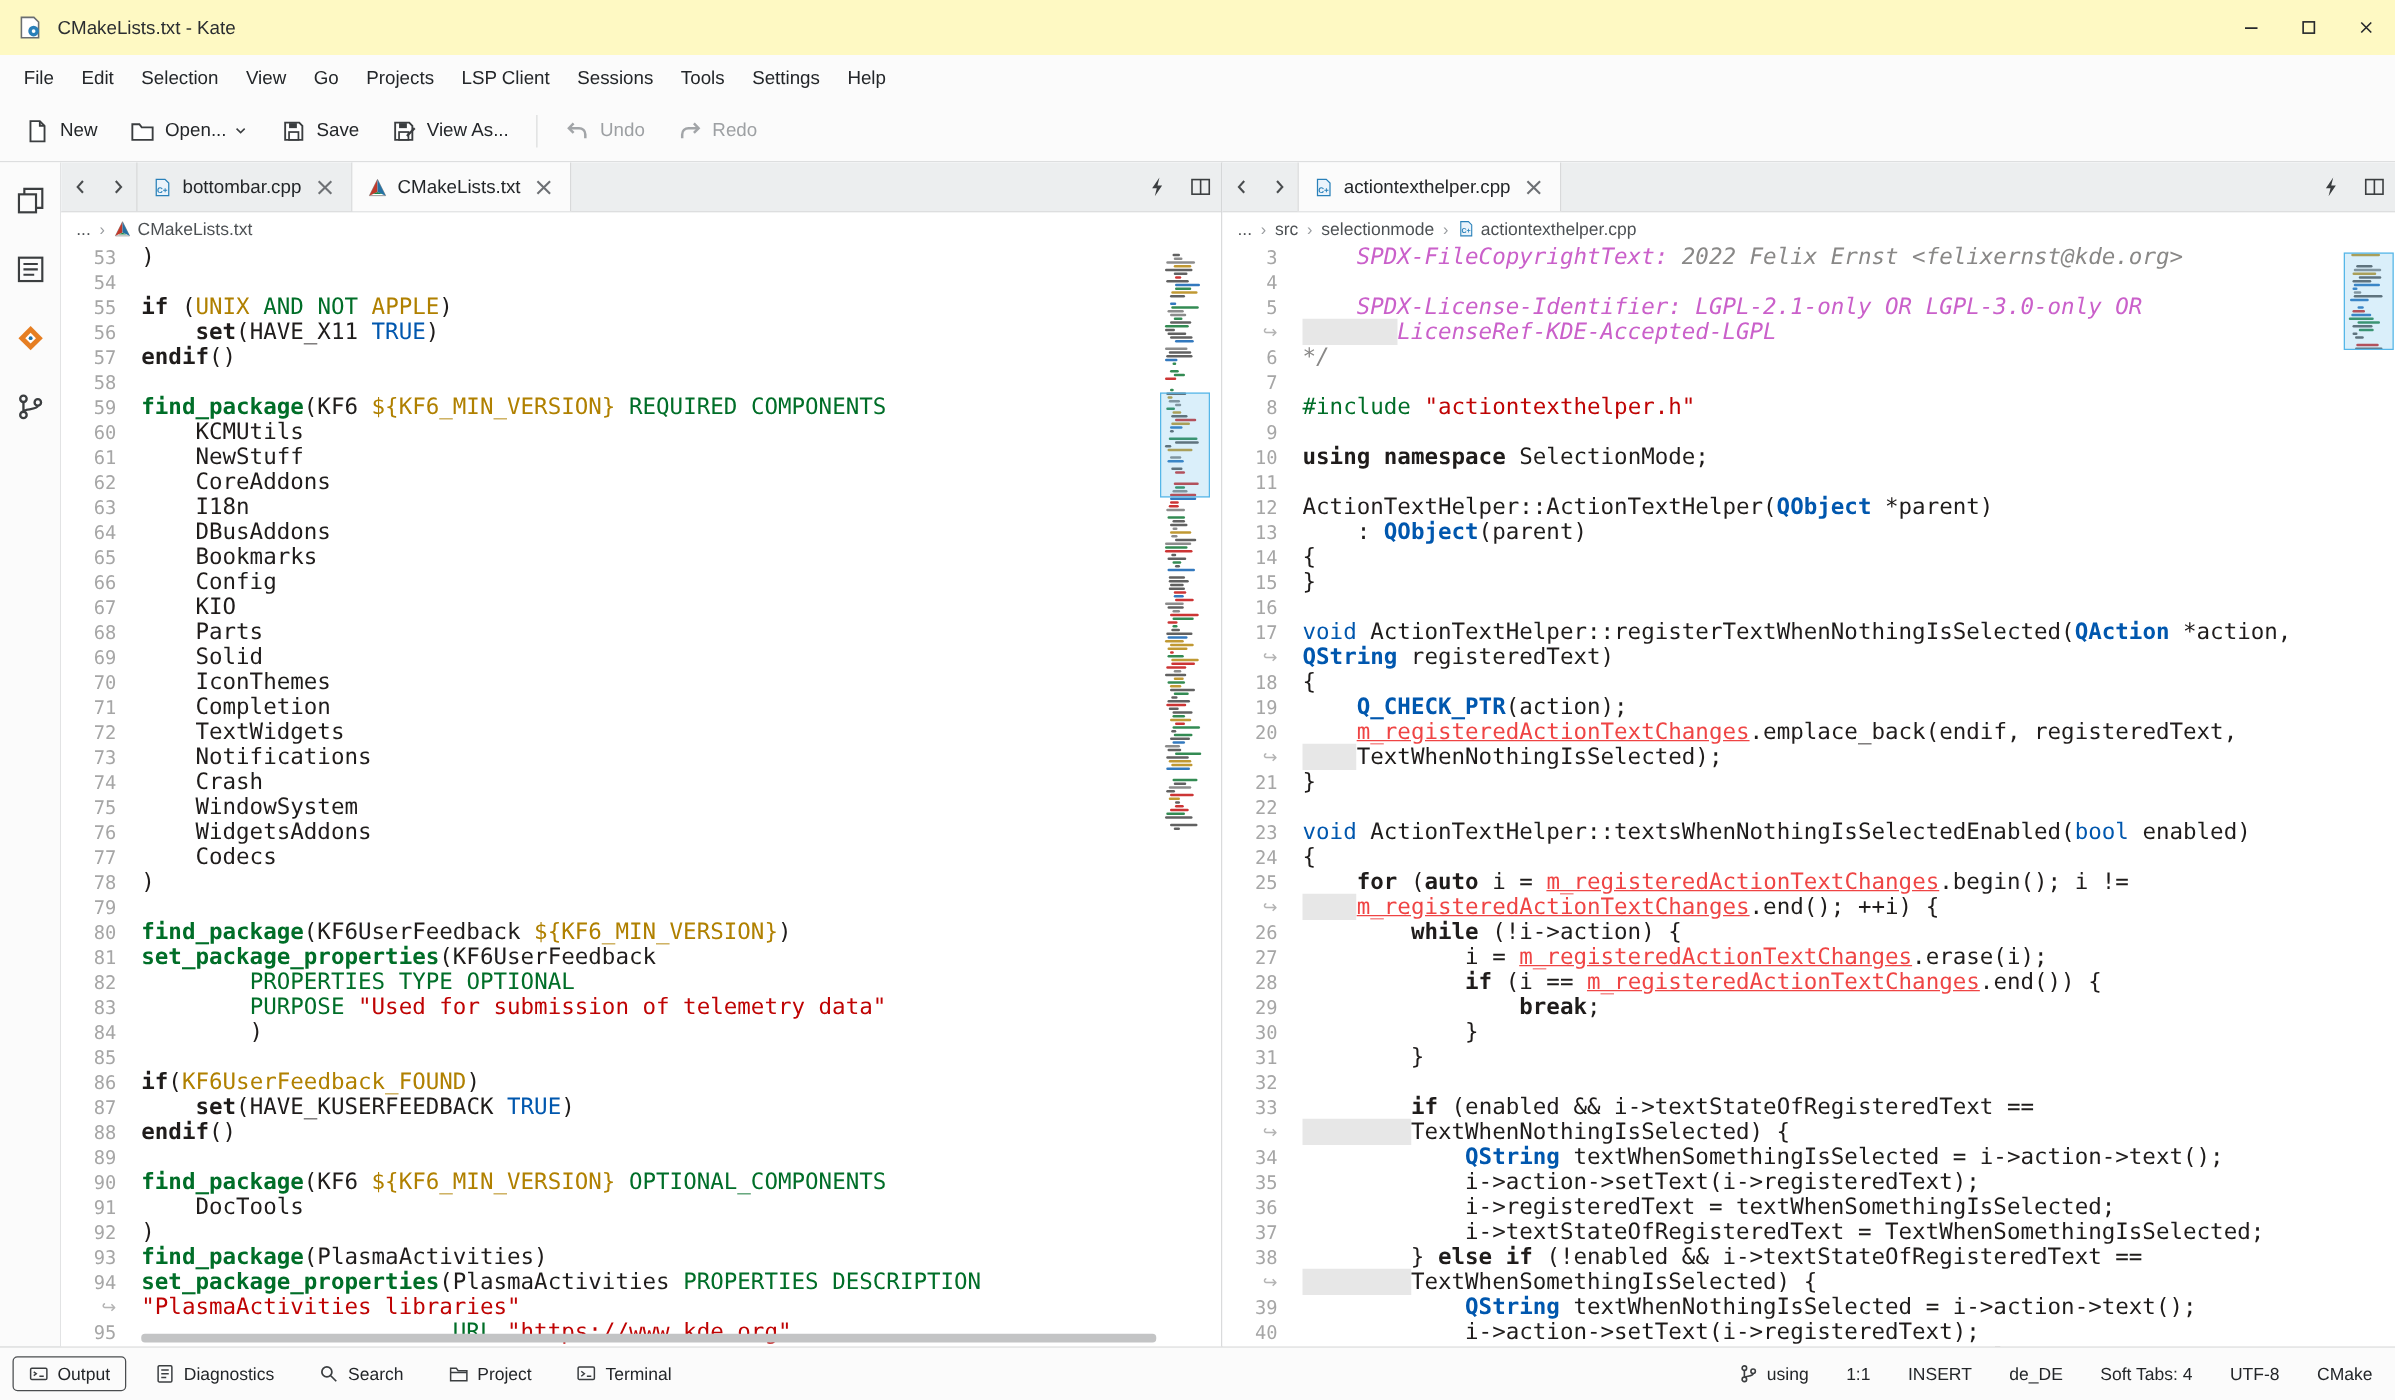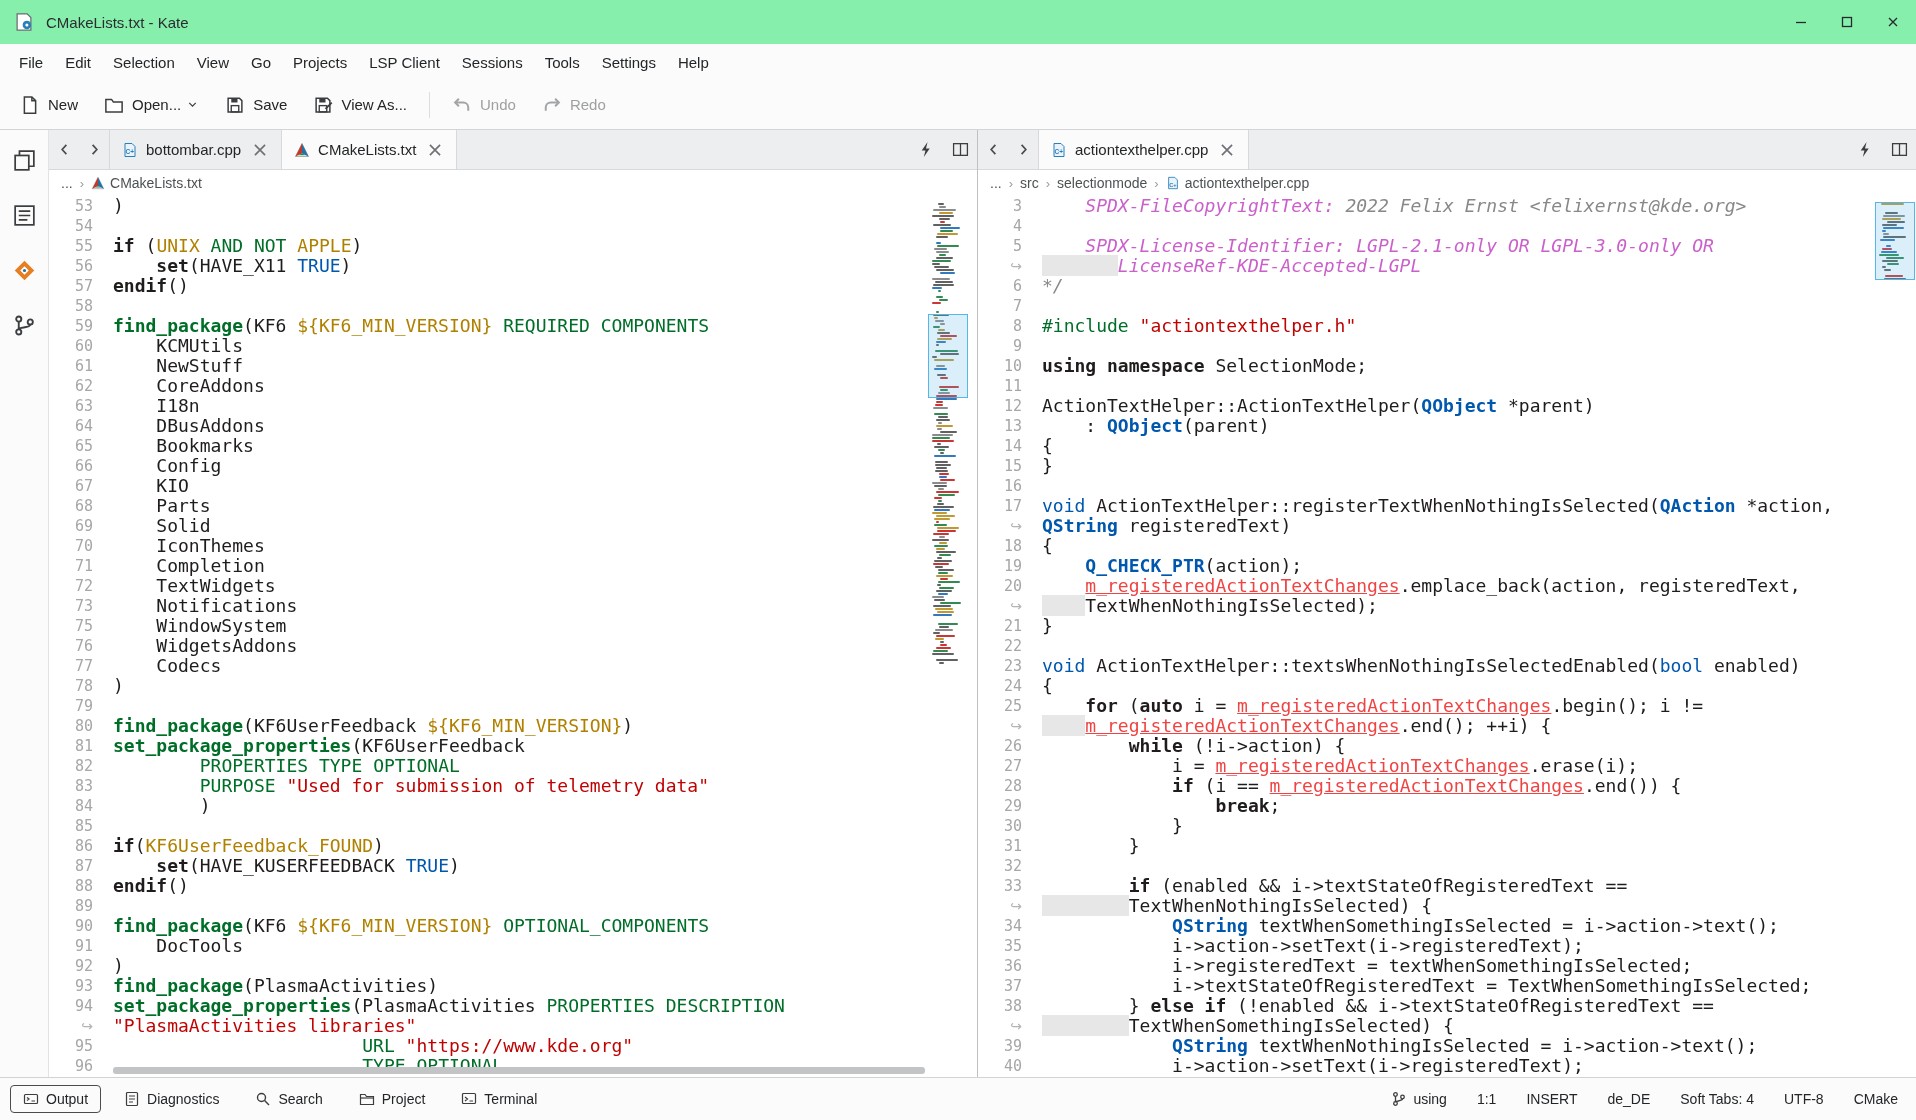--- a/index.html
+++ b/index.html
@@ -1,20 +1,20 @@
 <!DOCTYPE html>
 <html><head>
 <meta charset="utf-8">
 <style>
   *{margin:0;padding:0;box-sizing:border-box}
   html,body{width:1916px;height:1120px;overflow:hidden}
   body{font-family:"Liberation Sans",sans-serif;background:#eff0f1;color:#232629}
 
   
-  .titlebar{height:44px;background:#86efac;display:flex;align-items:center;padding:0 0 0 14px;position:relative}
+  .titlebar{height:44px;background:#fef9c3;display:flex;align-items:center;padding:0 0 0 14px;position:relative}
   .wtitle{font-size:15px;color:#2b2e31;margin-left:12px}
   .wbtns{position:absolute;right:0;top:0;height:44px;display:flex}
   .wbtn{width:46px;height:44px;display:flex;align-items:center;justify-content:center;cursor:pointer}
 
   
   .menubar{height:36px;background:#fbfbfb;display:flex;align-items:center;padding-left:8px}
   .menu-item{padding:7px 11px;font-size:15px;color:#232629;cursor:default}
 
   
   .toolbar{height:50px;background:#fbfbfb;border-bottom:1px solid #d4d5d6;display:flex;align-items:center;padding-left:8px;gap:2px}
@@ -349,20 +349,21 @@
             <div class="row"><span class="ln">64</span><span class="code"><span class="tok-n">    DBusAddons</span></span></div>
             <div class="row"><span class="ln">65</span><span class="code"><span class="tok-n">    Bookmarks</span></span></div>
             <div class="row"><span class="ln">66</span><span class="code"><span class="tok-n">    Config</span></span></div>
             <div class="row"><span class="ln">67</span><span class="code"><span class="tok-n">    KIO</span></span></div>
             <div class="row"><span class="ln">68</span><span class="code"><span class="tok-n">    Parts</span></span></div>
             <div class="row"><span class="ln">69</span><span class="code"><span class="tok-n">    Solid</span></span></div>
             <div class="row"><span class="ln">70</span><span class="code"><span class="tok-n">    IconThemes</span></span></div>
             <div class="row"><span class="ln">71</span><span class="code"><span class="tok-n">    Completion</span></span></div>
             <div class="row"><span class="ln">72</span><span class="code"><span class="tok-n">    TextWidgets</span></span></div>
             <div class="row"><span class="ln">73</span><span class="code"><span class="tok-n">    Notifications</span></span></div>
+            <div class="row"><span class="ln">74</span><span class="code"><span class="tok-n">    Crash</span></span></div>
             <div class="row"><span class="ln">75</span><span class="code"><span class="tok-n">    WindowSystem</span></span></div>
             <div class="row"><span class="ln">76</span><span class="code"><span class="tok-n">    WidgetsAddons</span></span></div>
             <div class="row"><span class="ln">77</span><span class="code"><span class="tok-n">    Codecs</span></span></div>
             <div class="row"><span class="ln">78</span><span class="code"><span class="tok-n">)</span></span></div>
             <div class="row"><span class="ln">79</span><span class="code"></span></div>
             <div class="row"><span class="ln">80</span><span class="code"><span class="tok-gb">find_package</span><span class="tok-n">(KF6UserFeedback </span><span class="tok-v">${KF6_MIN_VERSION}</span><span class="tok-n">)</span></span></div>
             <div class="row"><span class="ln">81</span><span class="code"><span class="tok-gb">set_package_properties</span><span class="tok-n">(KF6UserFeedback</span></span></div>
             <div class="row"><span class="ln">82</span><span class="code"><span class="tok-n">        </span><span class="tok-g">PROPERTIES</span><span class="tok-n"> </span><span class="tok-g">TYPE</span><span class="tok-n"> </span><span class="tok-g">OPTIONAL</span></span></div>
             <div class="row"><span class="ln">83</span><span class="code"><span class="tok-n">        </span><span class="tok-g">PURPOSE</span><span class="tok-n"> </span><span class="tok-st">"Used for submission of telemetry data"</span></span></div>
             <div class="row"><span class="ln">84</span><span class="code"><span class="tok-n">        )</span></span></div>
@@ -610,21 +611,21 @@
             <div class="row"><span class="ln">11</span><span class="code"></span></div>
             <div class="row"><span class="ln">12</span><span class="code"><span class="tok-n">ActionTextHelper::ActionTextHelper(</span><span class="tok-tb">QObject</span><span class="tok-n"> *parent)</span></span></div>
             <div class="row"><span class="ln">13</span><span class="code"><span class="tok-n">    : </span><span class="tok-tb">QObject</span><span class="tok-n">(parent)</span></span></div>
             <div class="row"><span class="ln">14</span><span class="code"><span class="tok-n">{</span></span></div>
             <div class="row"><span class="ln">15</span><span class="code"><span class="tok-n">}</span></span></div>
             <div class="row"><span class="ln">16</span><span class="code"></span></div>
             <div class="row"><span class="ln">17</span><span class="code"><span class="tok-t">void</span><span class="tok-n"> ActionTextHelper::registerTextWhenNothingIsSelected(</span><span class="tok-tb">QAction</span><span class="tok-n"> *action,</span></span></div>
             <div class="row"><span class="ln wrap">↪</span><span class="code"><span class="tok-tb">QString</span><span class="tok-n"> registeredText)</span></span></div>
             <div class="row"><span class="ln">18</span><span class="code"><span class="tok-n">{</span></span></div>
             <div class="row"><span class="ln">19</span><span class="code"><span class="tok-n">    </span><span class="tok-tb">Q_CHECK_PTR</span><span class="tok-n">(action);</span></span></div>
-            <div class="row"><span class="ln">20</span><span class="code"><span class="tok-n">    </span><span class="tok-m">m_registeredActionTextChanges</span><span class="tok-n">.emplace_back(action, registeredText,</span></span></div>
+            <div class="row"><span class="ln">20</span><span class="code"><span class="tok-n">    </span><span class="tok-m">m_registeredActionTextChanges</span><span class="tok-n">.emplace_back(endif, registeredText,</span></span></div>
             <div class="row"><span class="ln wrap">↪</span><span class="code"><span class="windent">    </span><span class="tok-n">TextWhenNothingIsSelected);</span></span></div>
             <div class="row"><span class="ln">21</span><span class="code"><span class="tok-n">}</span></span></div>
             <div class="row"><span class="ln">22</span><span class="code"></span></div>
             <div class="row"><span class="ln">23</span><span class="code"><span class="tok-t">void</span><span class="tok-n"> ActionTextHelper::textsWhenNothingIsSelectedEnabled(</span><span class="tok-t">bool</span><span class="tok-n"> enabled)</span></span></div>
             <div class="row"><span class="ln">24</span><span class="code"><span class="tok-n">{</span></span></div>
             <div class="row"><span class="ln">25</span><span class="code"><span class="tok-n">    </span><span class="tok-k">for</span><span class="tok-n"> (</span><span class="tok-k">auto</span><span class="tok-n"> i = </span><span class="tok-m">m_registeredActionTextChanges</span><span class="tok-n">.begin(); i !=</span></span></div>
             <div class="row"><span class="ln wrap">↪</span><span class="code"><span class="windent">    </span><span class="tok-m">m_registeredActionTextChanges</span><span class="tok-n">.end(); ++i) {</span></span></div>
             <div class="row"><span class="ln">26</span><span class="code"><span class="tok-n">        </span><span class="tok-k">while</span><span class="tok-n"> (!i-&gt;action) {</span></span></div>
             <div class="row"><span class="ln">27</span><span class="code"><span class="tok-n">            i = </span><span class="tok-m">m_registeredActionTextChanges</span><span class="tok-n">.erase(i);</span></span></div>
             <div class="row"><span class="ln">28</span><span class="code"><span class="tok-n">            </span><span class="tok-k">if</span><span class="tok-n"> (i == </span><span class="tok-m">m_registeredActionTextChanges</span><span class="tok-n">.end()) {</span></span></div>

